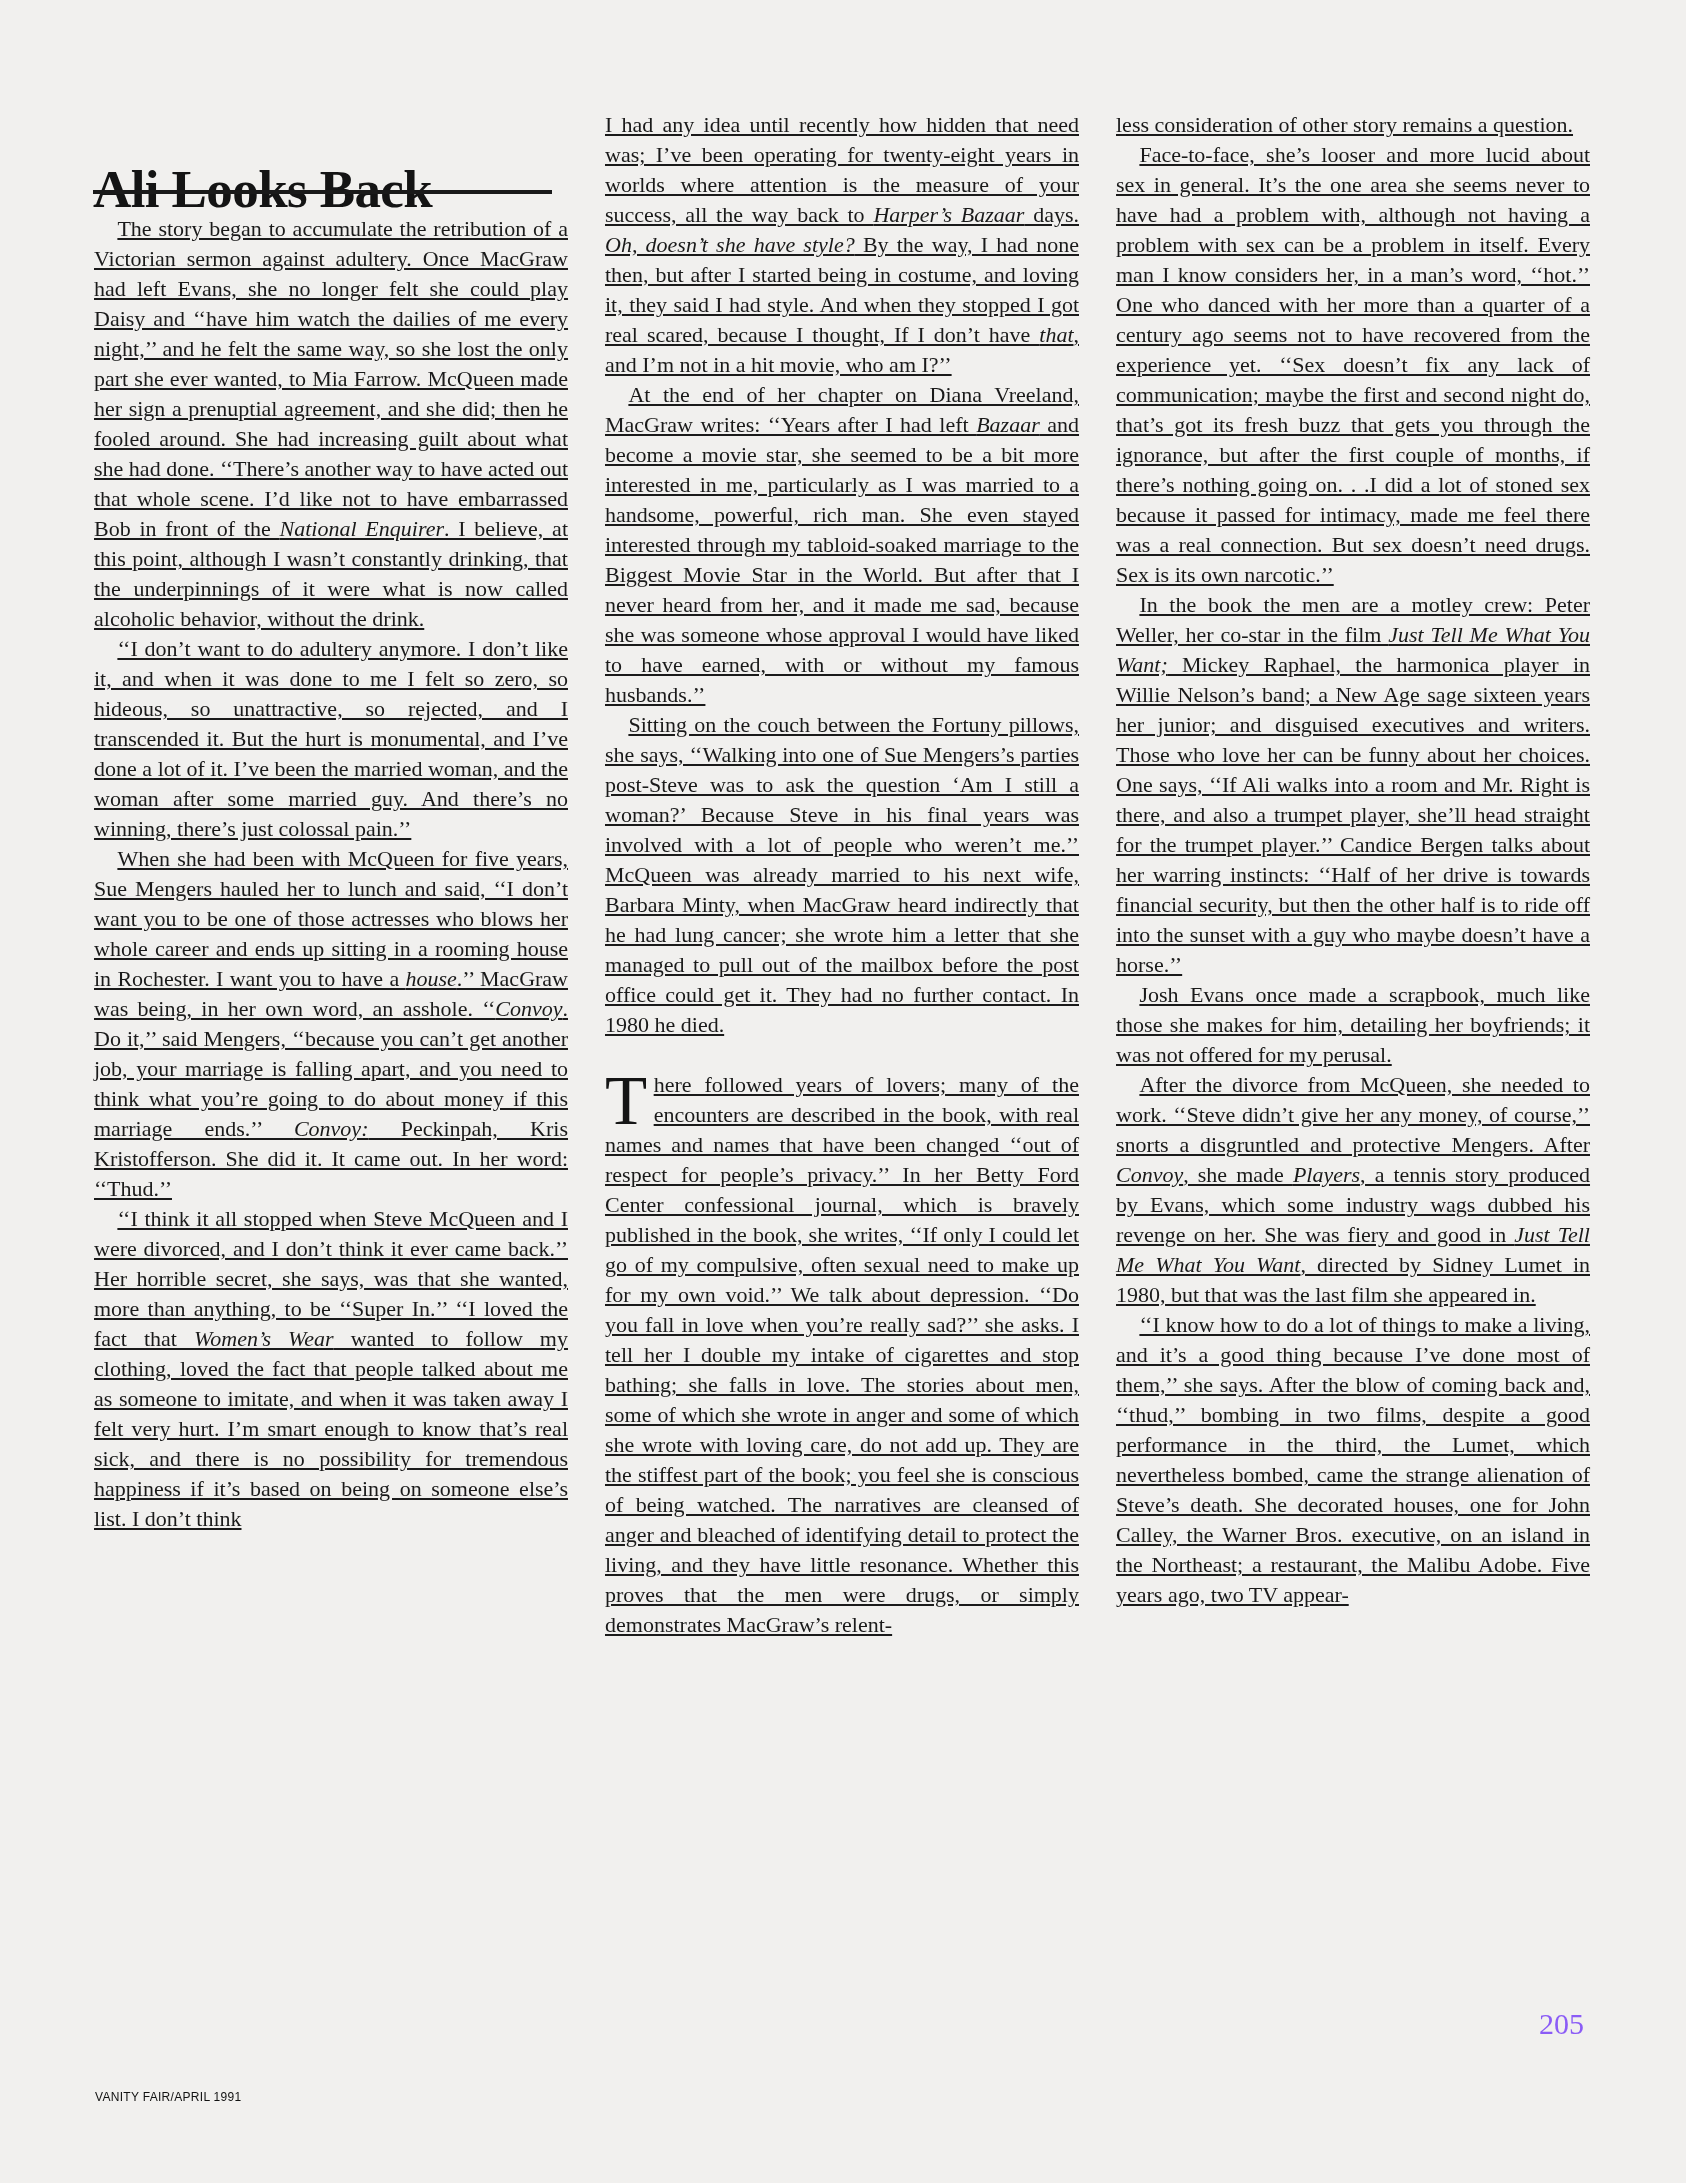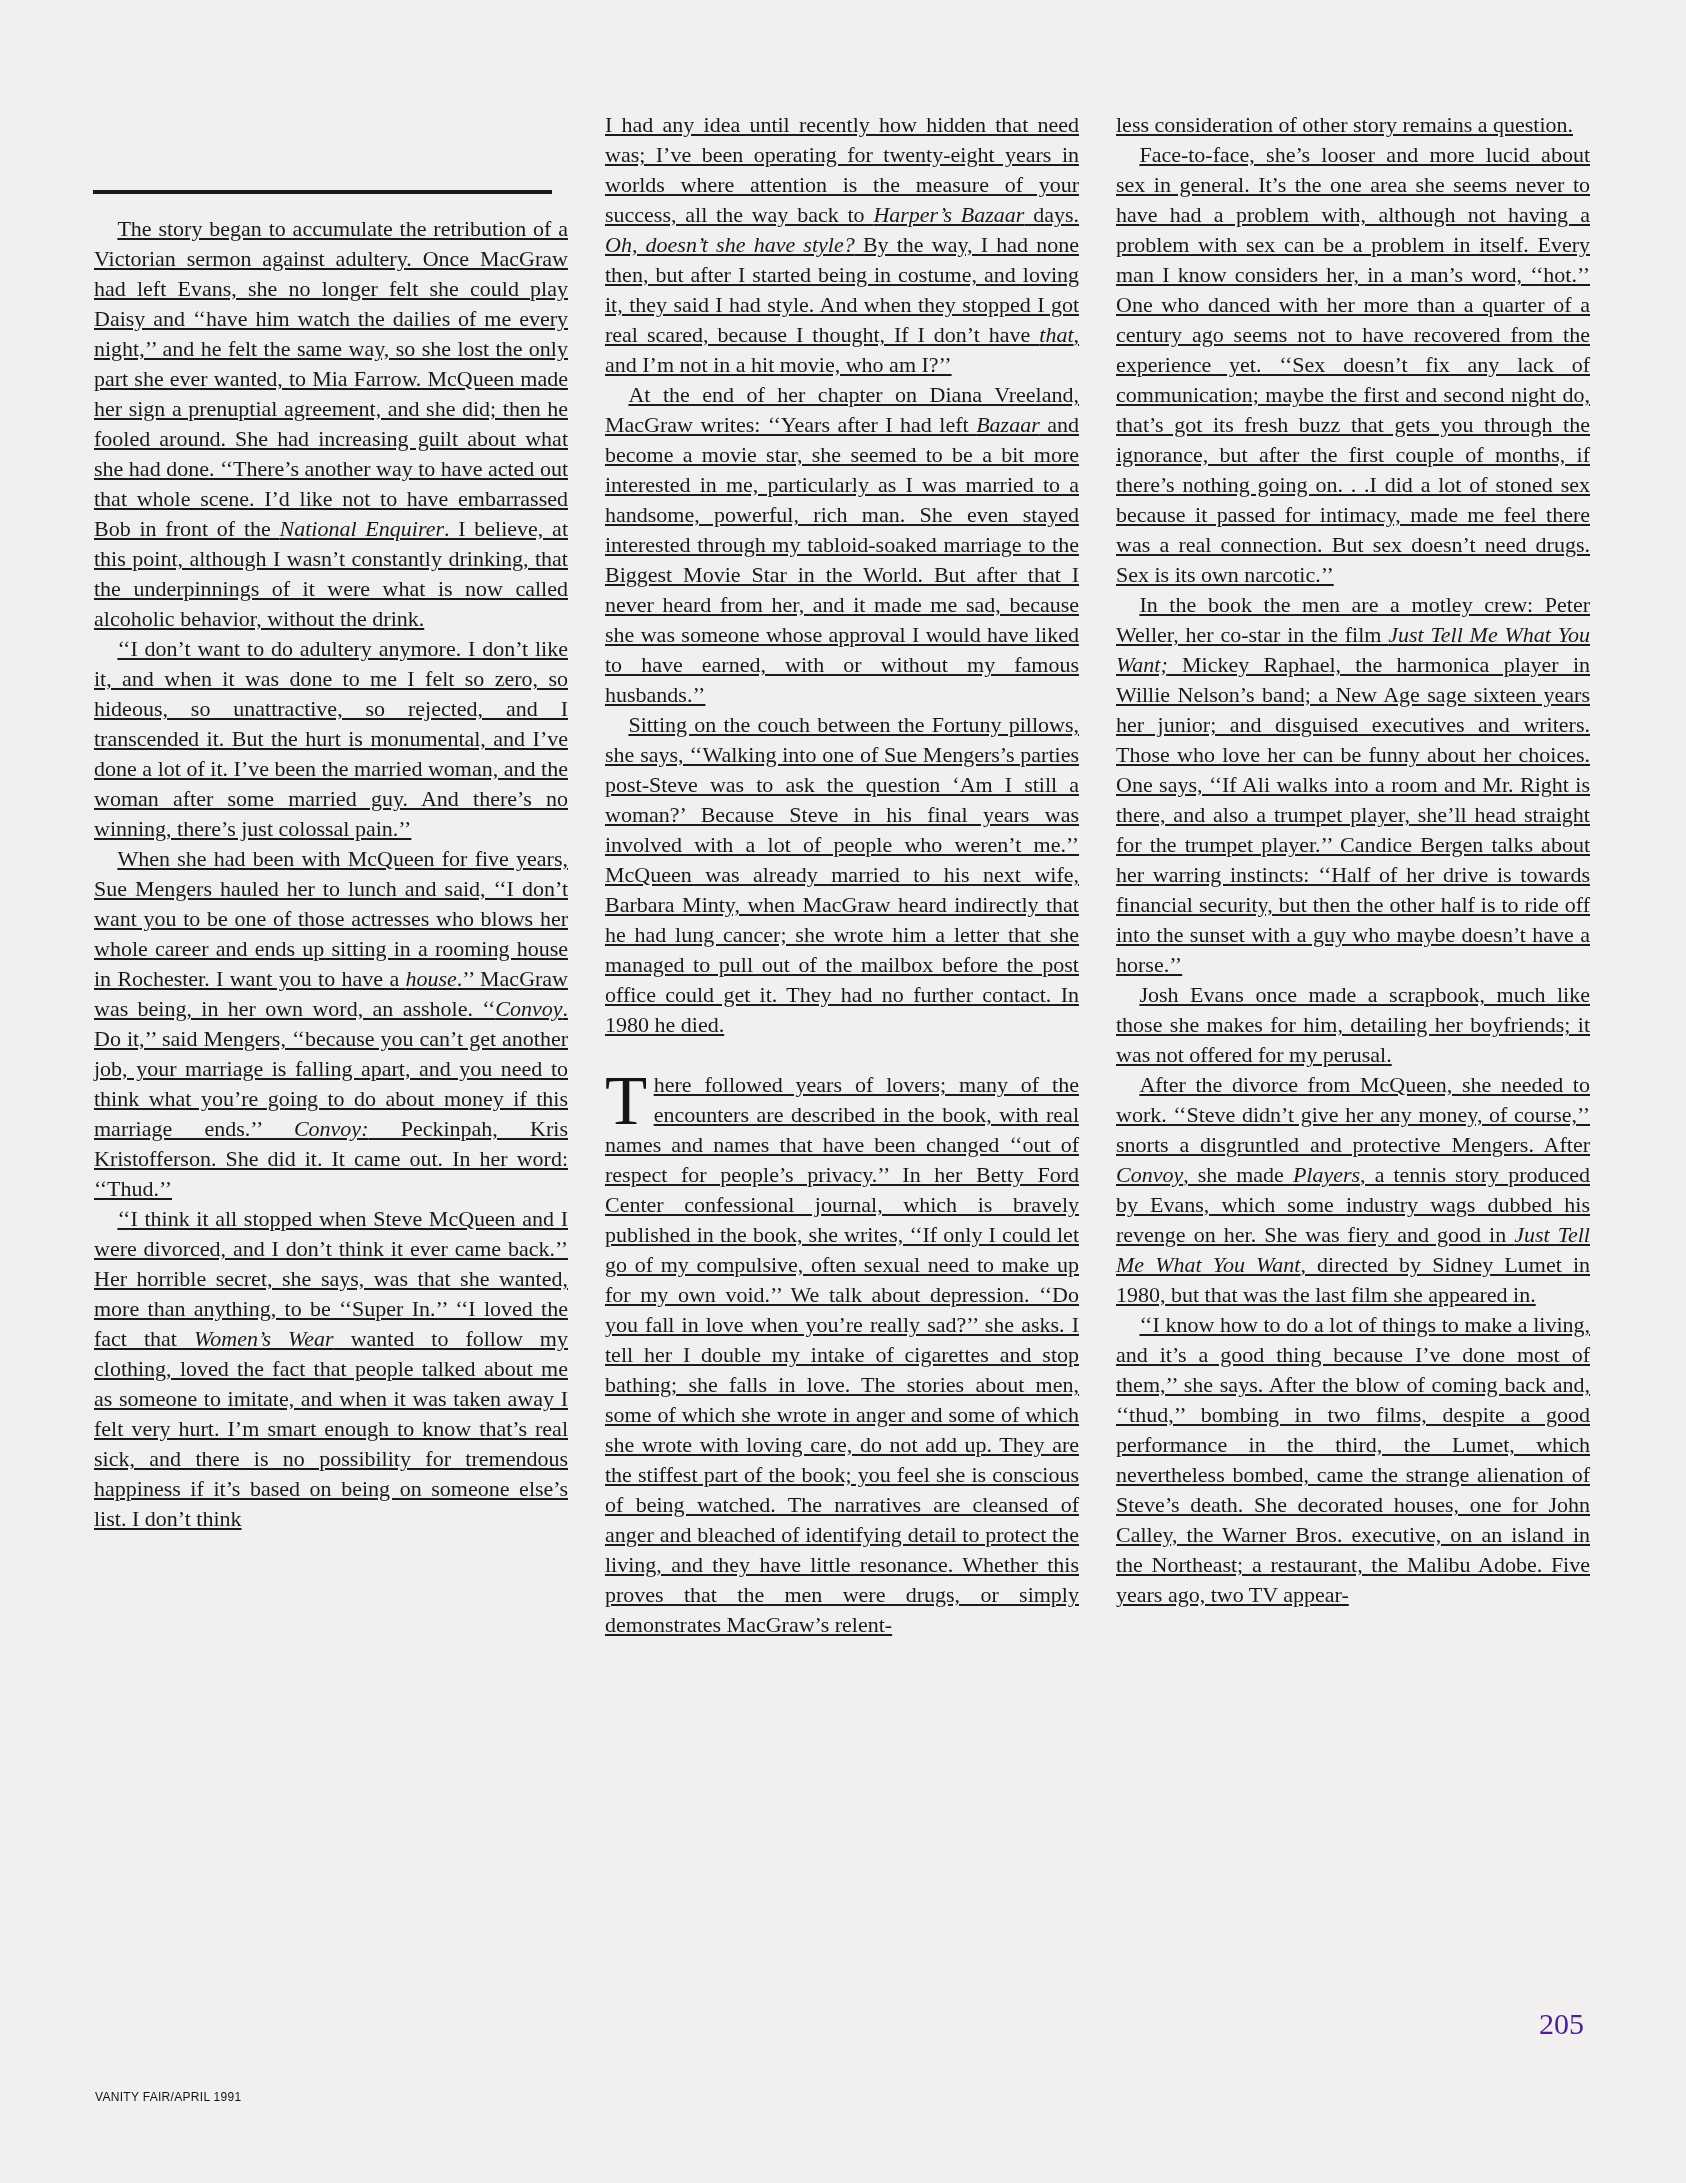--- a/index.html
+++ b/index.html
@@ -42,27 +42,28 @@
     color:#151515;
   }
   .footer {
     position:absolute; left:95px; top:2090px;
     font-family:"Liberation Sans", sans-serif;
     font-size:12px; letter-spacing:0.3px; color:#121212;
     white-space:nowrap;
   }
   .page-number {
     position:absolute; left:1539px; top:2007px;
-    font-size:30px; color:#4c1d95;
+    font-size:30px; color:#8b5cf6;
   }
 </style>
 </head>
 <body>
 
 <div class="page">
+  <h1 class="headline">Ali Looks Back</h1>
   <div class="title-rule"></div>
 
   <div class="col col-1">
       <p class="indent"><span>The story began to accumulate the retribution of a Victorian sermon against adultery. Once MacGraw had left Evans, she no longer felt she could play Daisy and ‘‘have him watch the dailies of me every night,’’ and he felt the same way, so she lost the only part she ever wanted, to Mia Farrow. McQueen made her sign a prenuptial agreement, and she did; then he fooled around. She had increasing guilt about what she had done. ‘‘There’s another way to have acted out that whole scene. I’d like not to have embarrassed Bob in front of the </span><span class="ital">National Enquirer</span><span>. I believe, at this point, although I wasn’t constantly drinking, that the underpinnings of it were what is now called alcoholic behavior, without the drink.</span></p>
       <p class="indent"><span>‘‘I don’t want to do adultery anymore. I don’t like it, and when it was done to me I felt so zero, so hideous, so unattractive, so rejected, and I transcended it. But the hurt is monumental, and I’ve done a lot of it. I’ve been the married woman, and the woman after some married guy. And there’s no winning, there’s just colossal pain.’’</span></p>
       <p class="indent"><span>When she had been with McQueen for five years, Sue Mengers hauled her to lunch and said, ‘‘I don’t want you to be one of those actresses who blows her whole career and ends up sitting in a rooming house in Rochester. I want you to have a </span><span class="ital">house</span><span>.’’ MacGraw was being, in her own word, an asshole. ‘‘</span><span class="ital">Convoy</span><span>. Do it,’’ said Mengers, ‘‘because you can’t get another job, your marriage is falling apart, and you need to think what you’re going to do about money if this marriage ends.’’ </span><span class="ital">Convoy:</span><span> Peckinpah, Kris Kristofferson. She did it. It came out. In her word: ‘‘Thud.’’</span></p>
       <p class="indent"><span>‘‘I think it all stopped when Steve McQueen and I were divorced, and I don’t think it ever came back.’’ Her horrible secret, she says, was that she wanted, more than anything, to be ‘‘Super In.’’ ‘‘I loved the fact that </span><span class="ital">Women’s Wear</span><span> wanted to follow my clothing, loved the fact that people talked about me as someone to imitate, and when it was taken away I felt very hurt. I’m smart enough to know that’s real sick, and there is no possibility for tremendous happiness if it’s based on being on someone else’s list. I don’t think</span></p>
     </div>
   <div class="col col-2">
       <p><span>I had any idea until recently how hidden that need was; I’ve been operating for twenty-eight years in worlds where attention is the measure of your success, all the way back to </span><span class="ital">Harper’s Bazaar</span><span> days. </span><span class="ital">Oh, doesn’t she have style?</span><span> By the way, I had none then, but after I started being in costume, and loving it, they said I had style. And when they stopped I got real scared, because I thought, If I don’t have </span><span class="ital">that</span><span>, and I’m not in a hit movie, who am I?’’</span></p>

